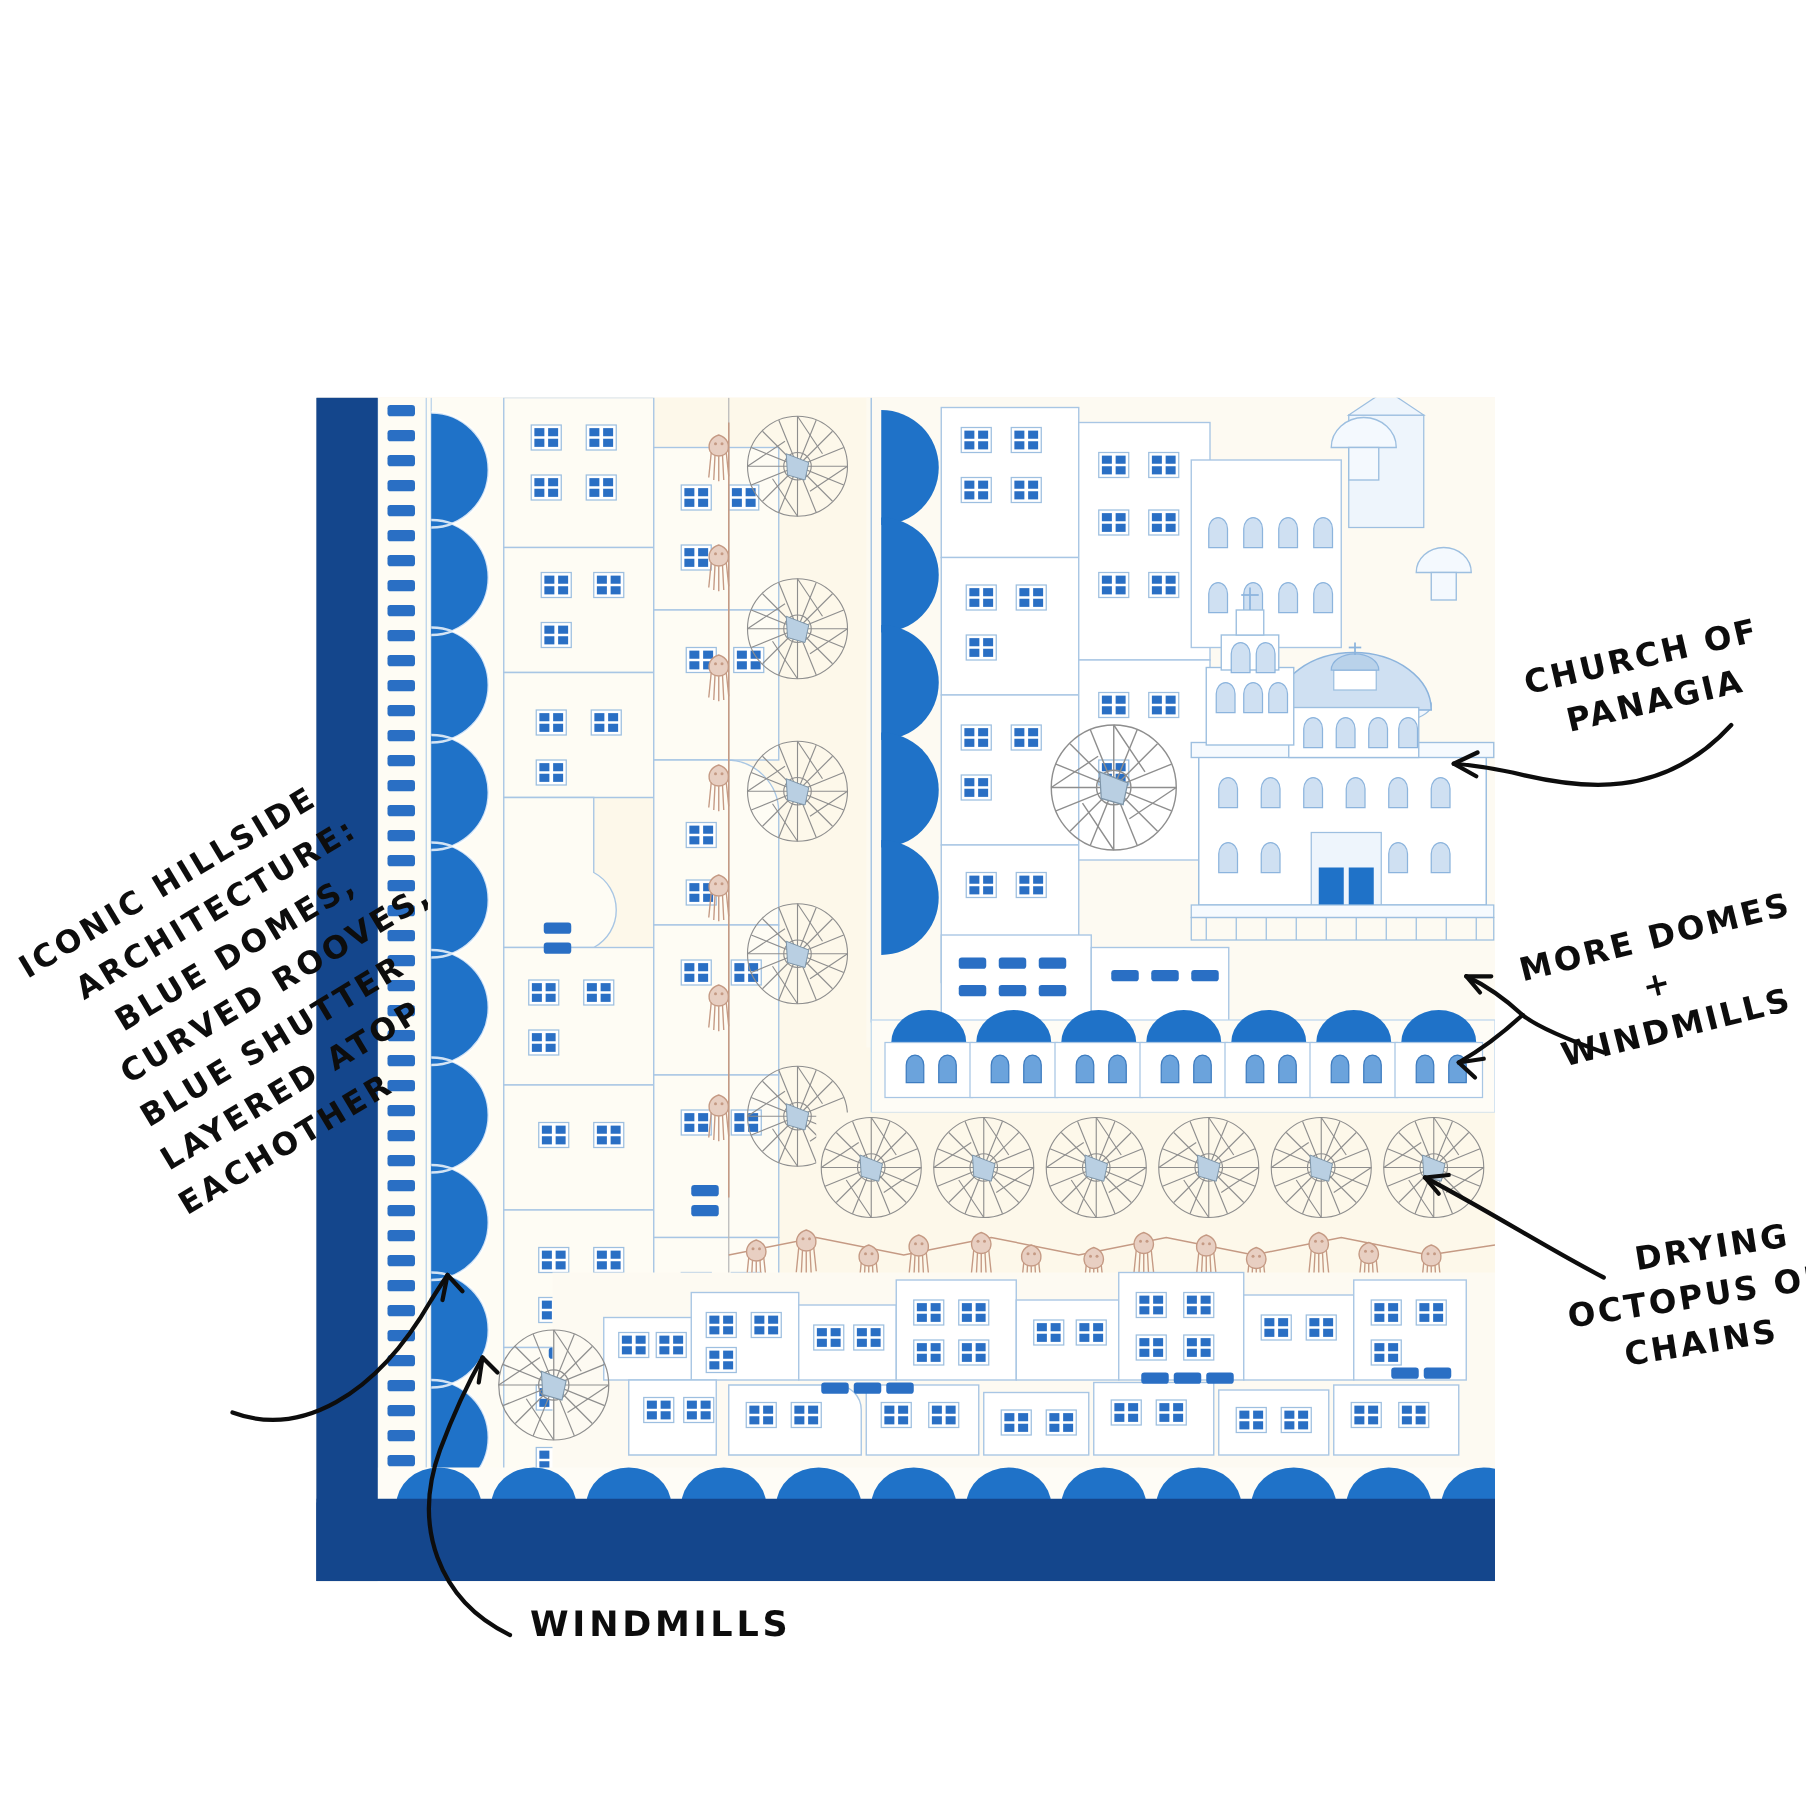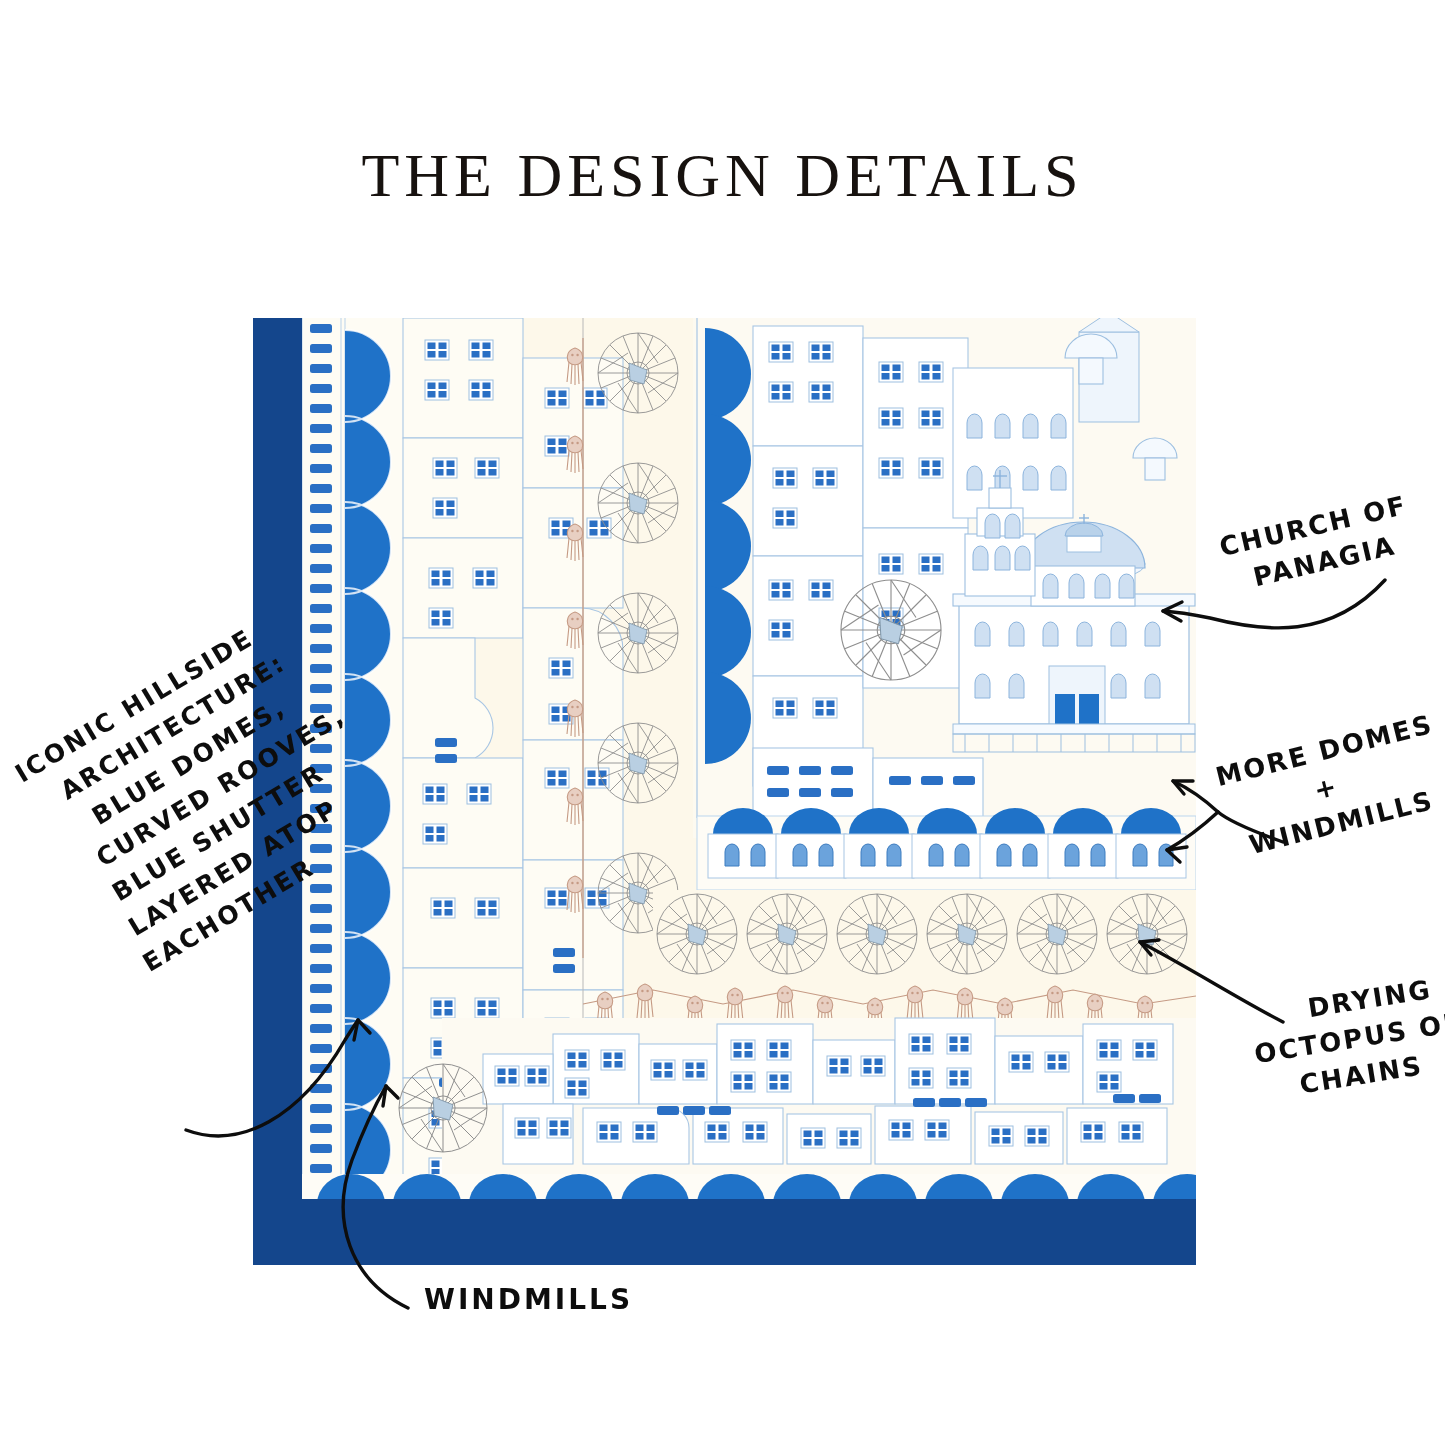--- a/index.html
+++ b/index.html
@@ -97,21 +97,20 @@
   }
 
   
   #arrows{position:absolute;left:0;top:0;width:1445px;height:1445px;pointer-events:none;}
 </style>
 </head>
 <body>
 
 <div id="stage">
 
-  <div class="page-title">THE DESIGN DETAILS</div>
 
   <div class="scarf">
     <svg width="943" height="947" viewBox="0 0 943 947" xmlns="http://www.w3.org/2000/svg">
       <defs>
 
         <g id="shut">
           <rect x="0" y="0" width="22" height="9" rx="2.5" fill="#2a6fc4"></rect>
         </g>
 
         <g id="gwin">

